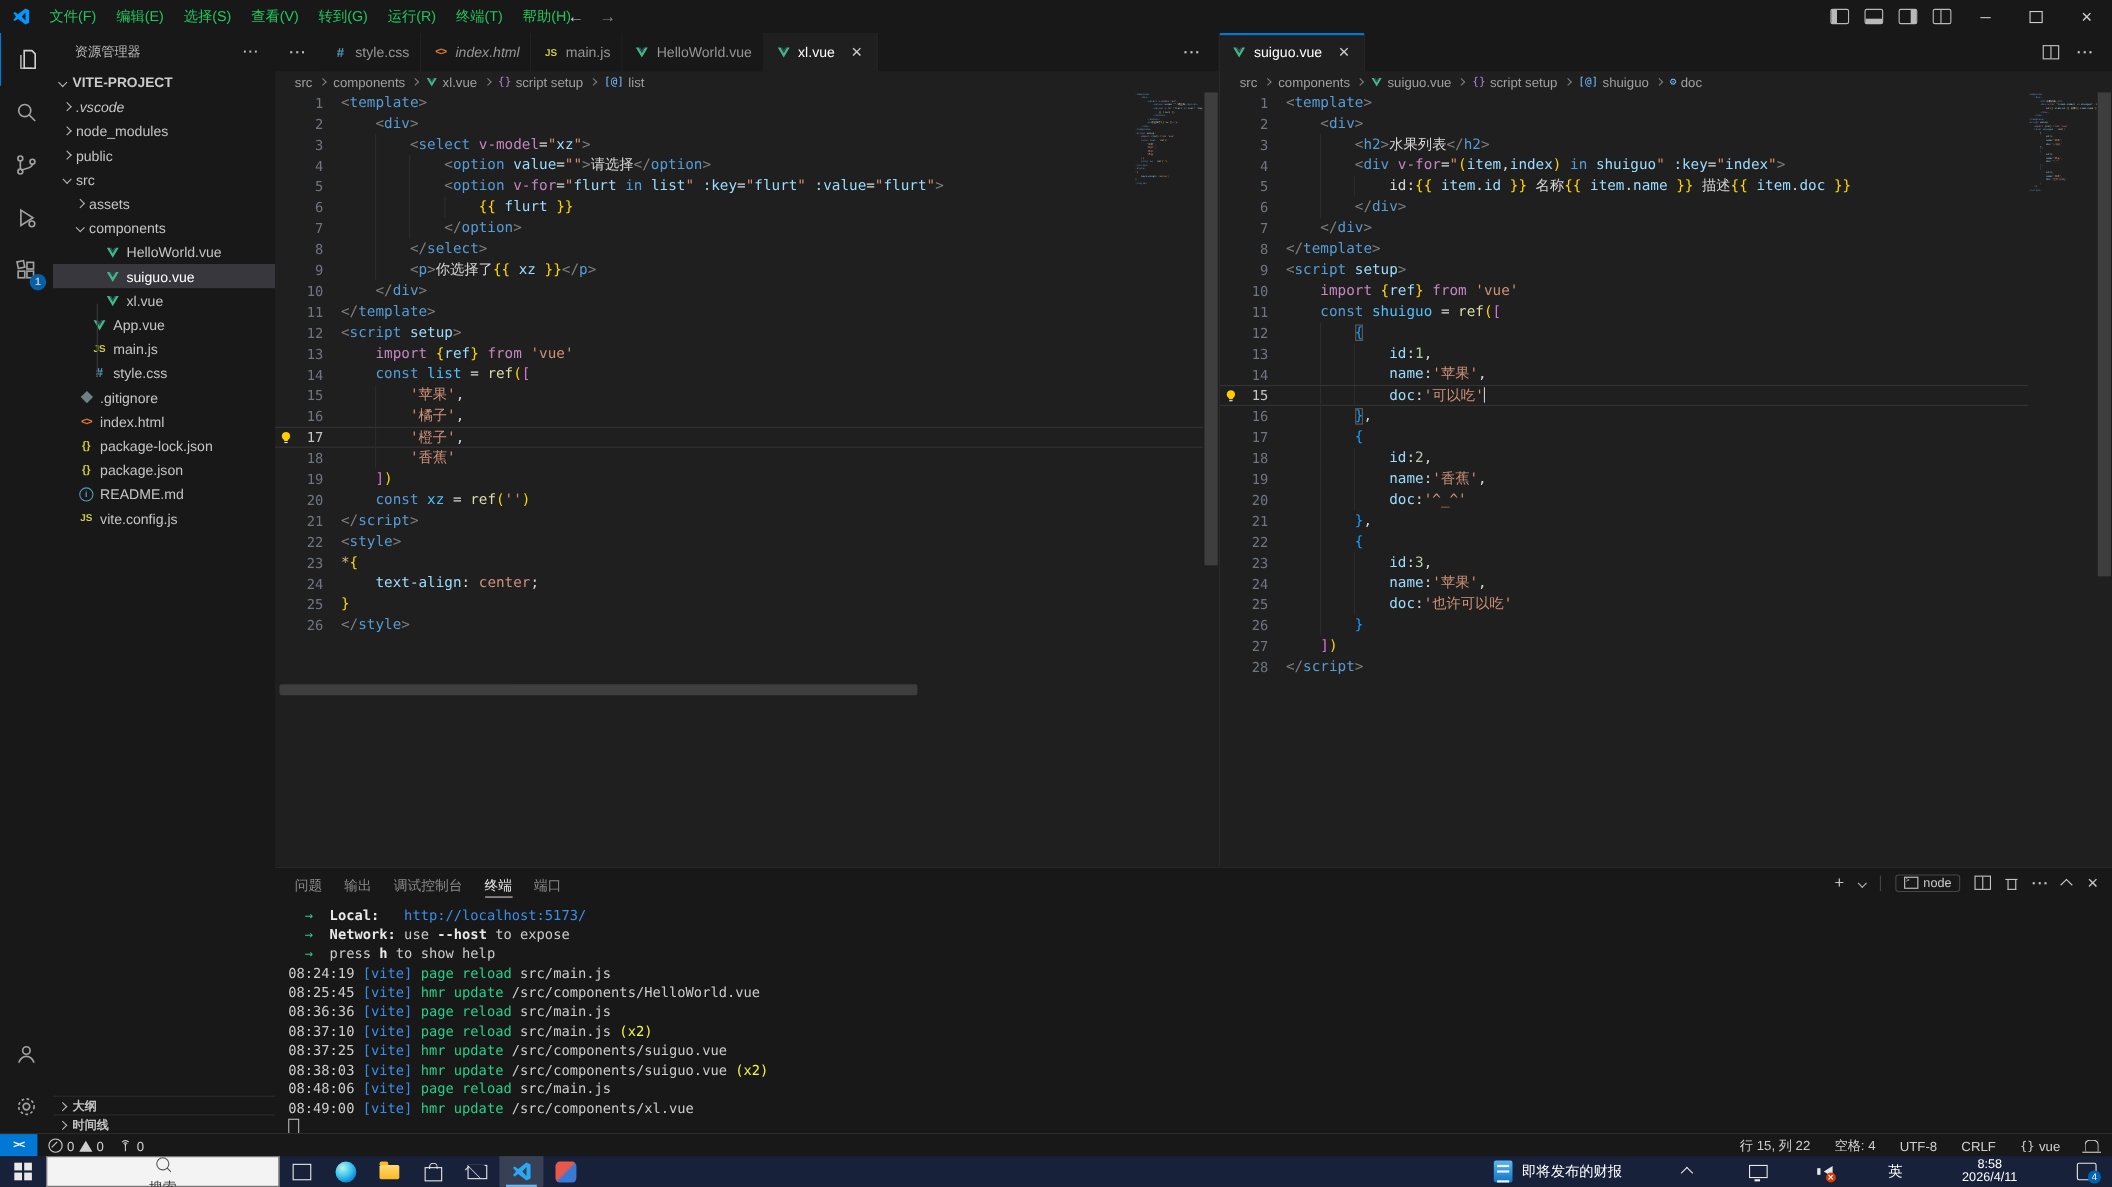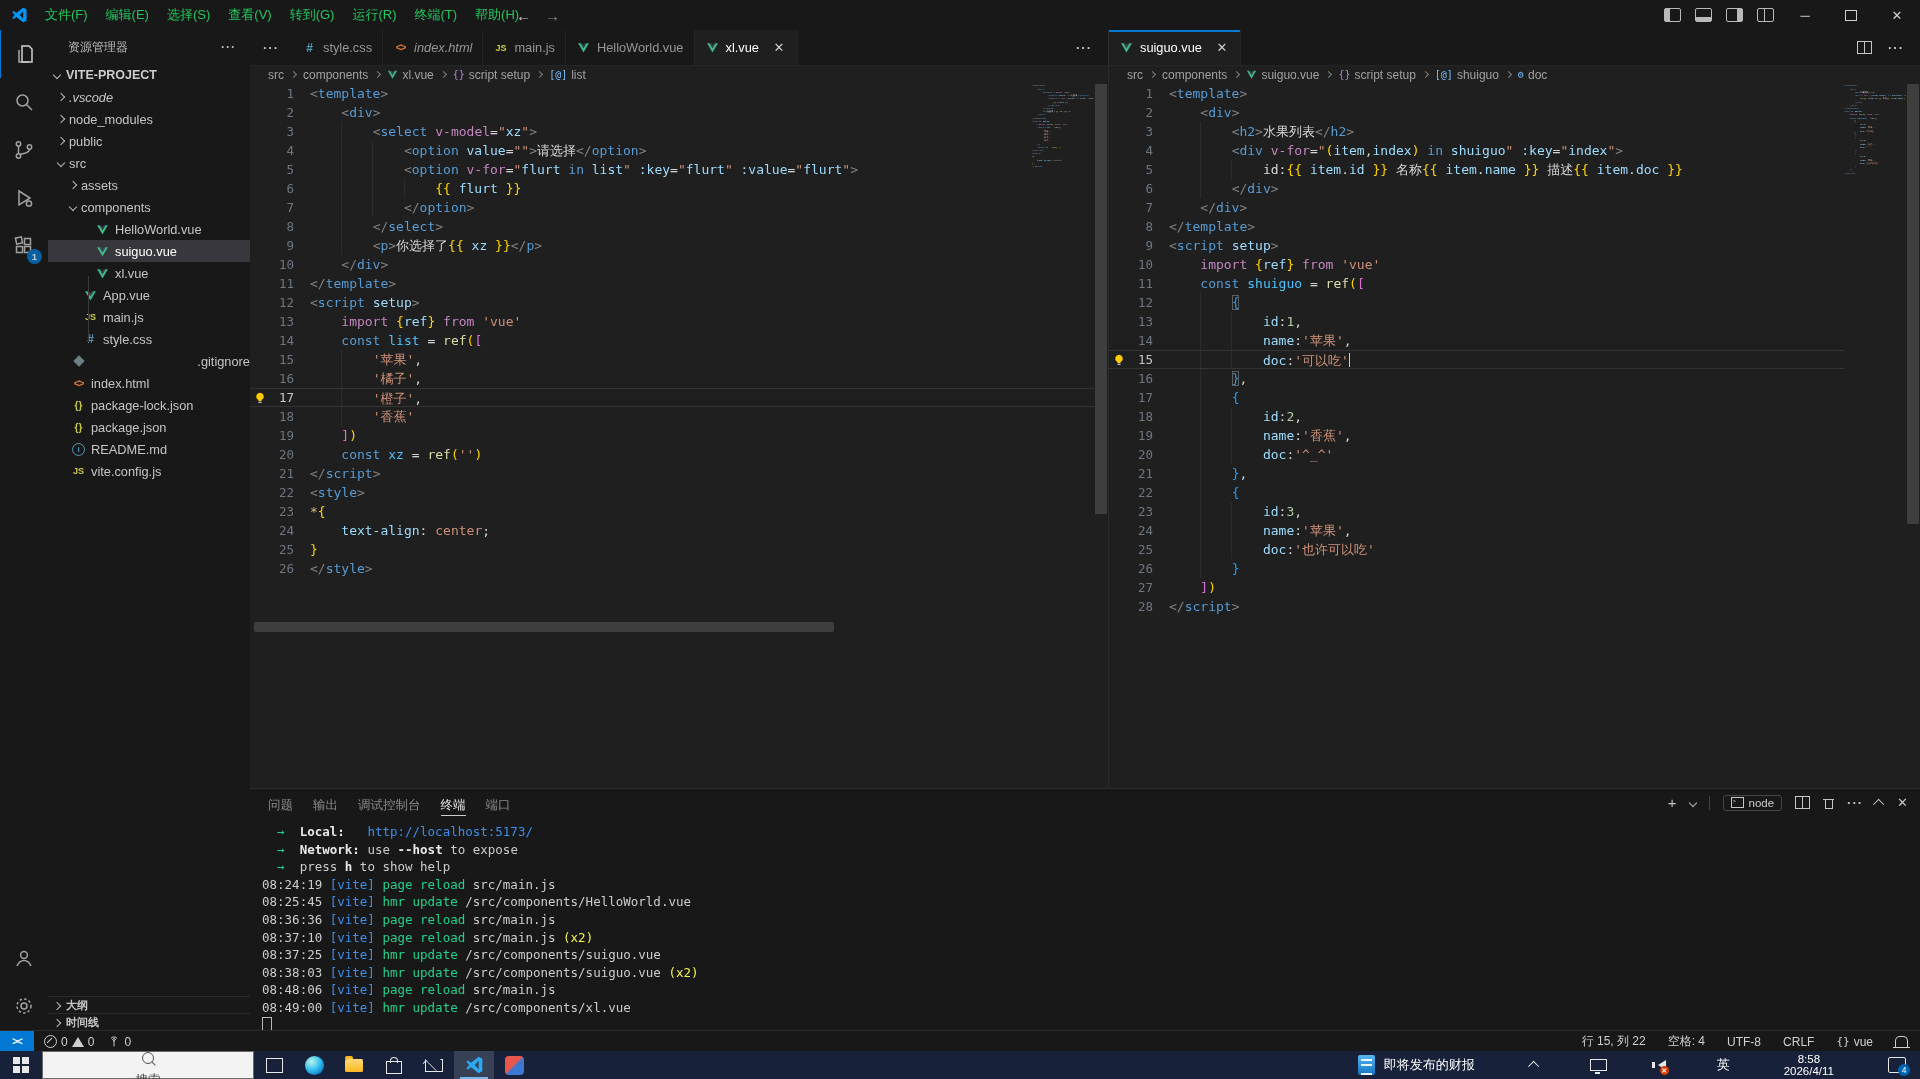--- a/index.html
+++ b/index.html
@@ -340,21 +340,21 @@
           <span>App.vue</span>
         </div>
         <div class="tree-row" style="padding-left: 35px;">
           <span class="ficon js">JS</span>
           <span>main.js</span>
         </div>
         <div class="tree-row" style="padding-left: 35px;">
           <span class="ficon css">#</span>
           <span>style.css</span>
         </div>
-        <div class="tree-row" style="padding-left: 23px; justify-content: space-between;">
+        <div class="tree-row" style="padding-left: 23px;">
           <span class="ficon git">
             <i></i>
           </span>
           <span>.gitignore</span>
         </div>
         <div class="tree-row" style="padding-left: 23px;">
           <span class="ficon html">&lt;&gt;</span>
           <span>index.html</span>
         </div>
         <div class="tree-row" style="padding-left: 23px;">

